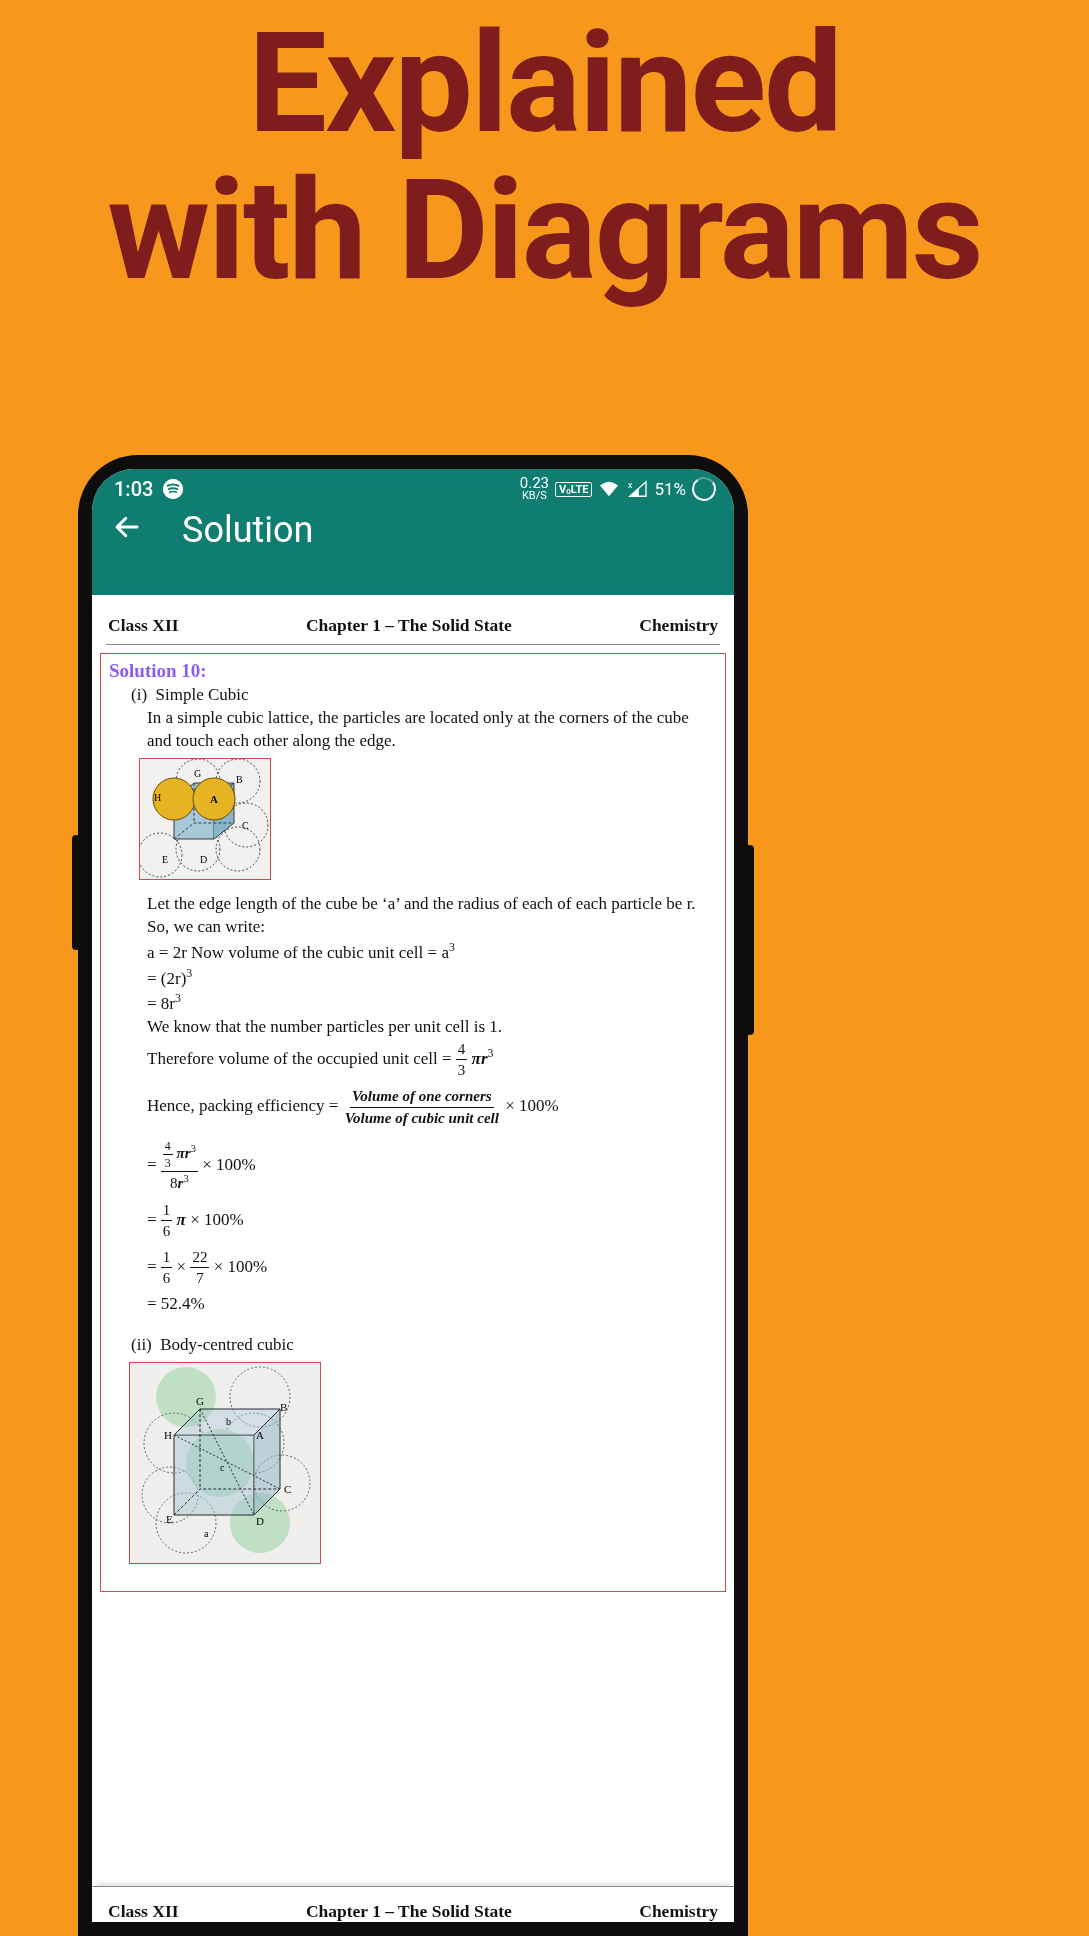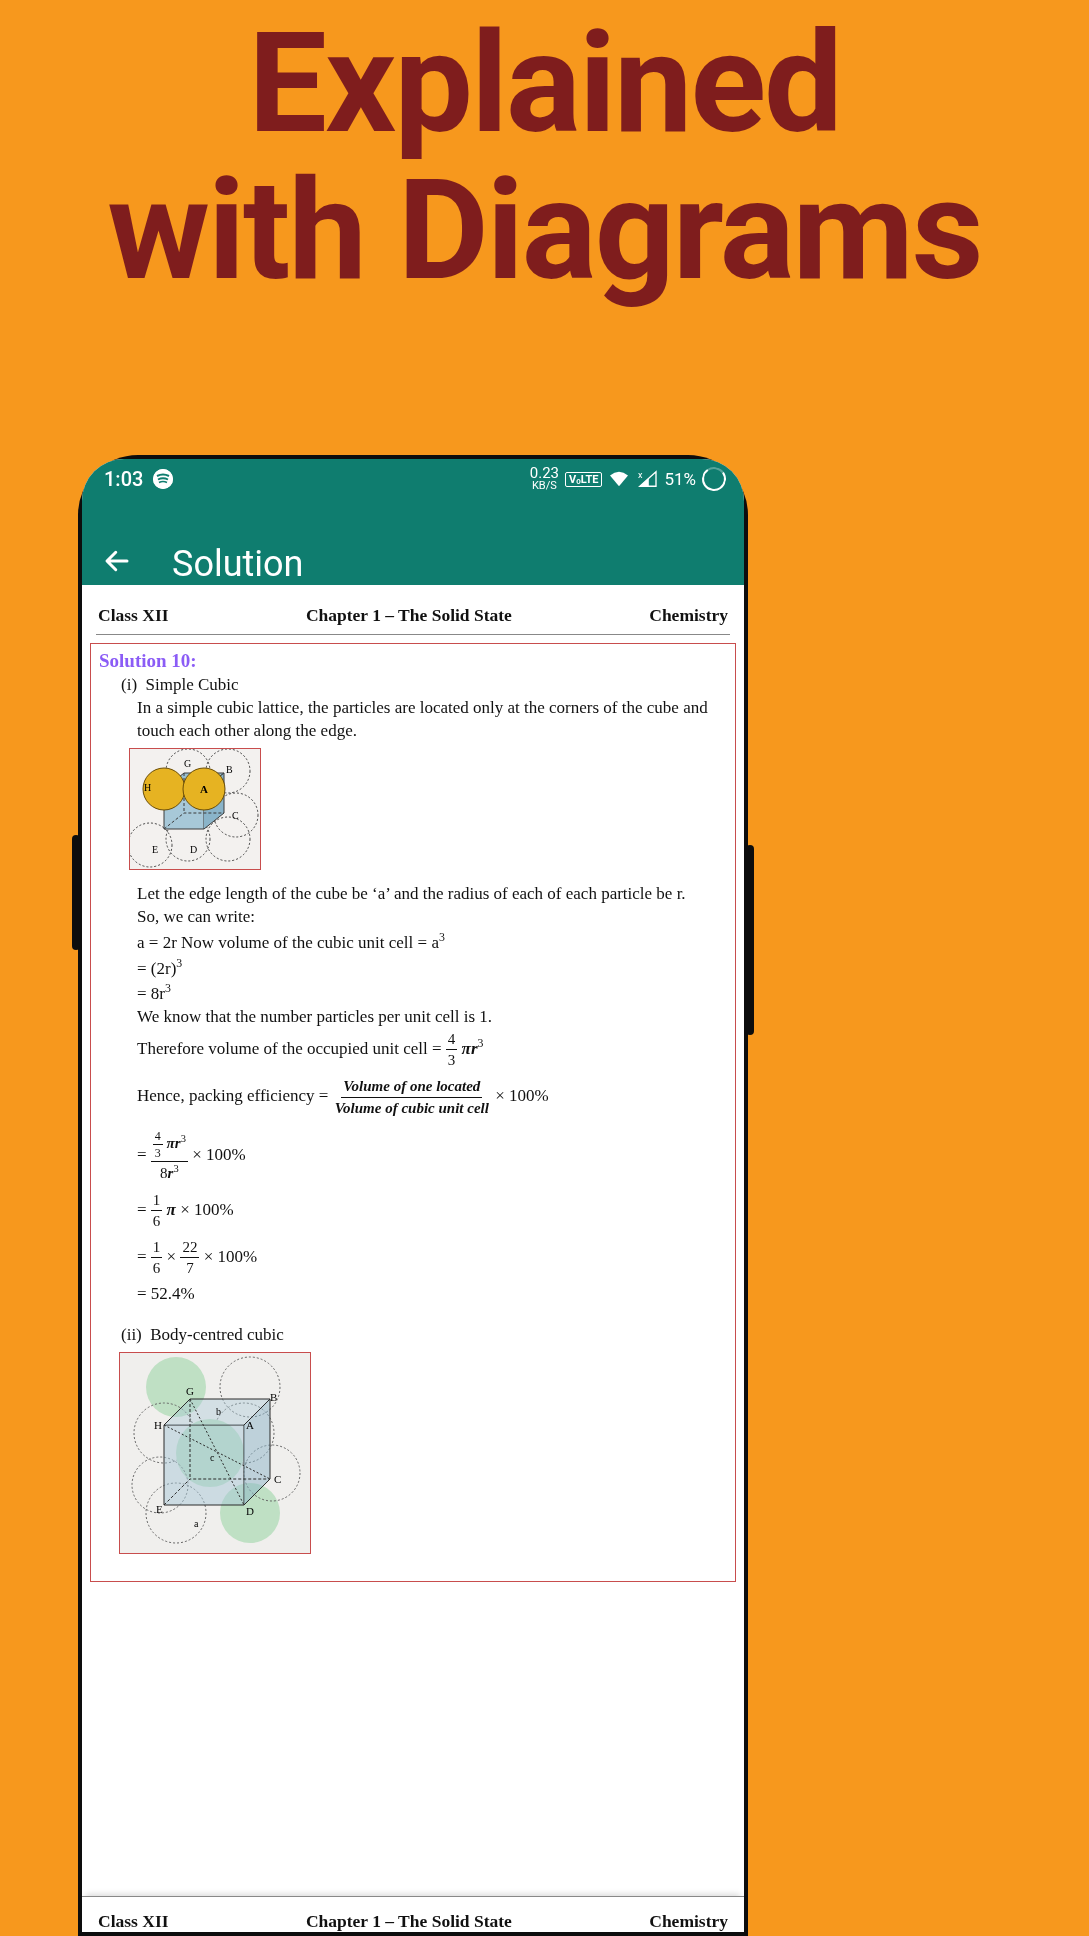--- a/index.html
+++ b/index.html
@@ -21,21 +21,21 @@
     padding-top: 10px;
   }
   .phone-frame {
     position: absolute;
     left: 78px;
     top: 455px;
     width: 670px;
     height: 1481px;
     background: #0d0d0d;
     border-radius: 60px 60px 0 0;
-    padding: 4px;
+    padding: 14px;
   }
   .phone-notch-btn {
     position: absolute;
     background: #0d0d0d;
   }
   .btn-left  { left: -6px;  top: 380px; width: 8px; height: 115px; border-radius: 4px; }
   .btn-right { right: -6px; top: 390px; width: 8px; height: 190px; border-radius: 4px; }
   .screen {
     width: 100%; height: 100%;
     background: #fff;
@@ -72,21 +72,21 @@
   .battery-ring {
     width: 24px; height: 24px; border: 2.5px solid #fff; border-radius: 50%;
     border-top-color: rgba(255,255,255,0.3);
     transform: rotate(10deg);
   }
   .app-bar {
     background: #0f7d6f;
     color: #fff;
     height: 86px;
     display: flex;
-    align-items: flex-end;
+    align-items: flex-start;
     gap: 40px;
     padding: 0 20px;
   }
   .back-btn { font-size: 36px; cursor: pointer; }
   .app-title { font-size: 36px; font-weight: 400; }
   .content {
     flex: 1;
     background: #fff;
     overflow: hidden;
     position: relative;
@@ -256,21 +256,21 @@
           <span class="frac">
               <span class="num">4</span>
               <span class="den">3</span>
             </span>
           <span class="ital">πr</span><span class="sup">3</span>
         </div>
 
         <div class="indent2 math" style="margin-top:6px;">
           <span>Hence, packing efficiency = </span>
           <span class="frac">
-            <span class="num ital">Volume of one located</span>
+            <span class="num ital">Volume of one corners</span>
             <span class="den ital">Volume of cubic unit cell</span>
           </span>
           <span> × 100%</span>
         </div>
 
         <div class="indent2 math" style="margin-top:10px;">
           = <span class="frac">
               <span class="num">
                 <span class="frac" style="font-size:12px;">
                   <span class="num">4</span>

